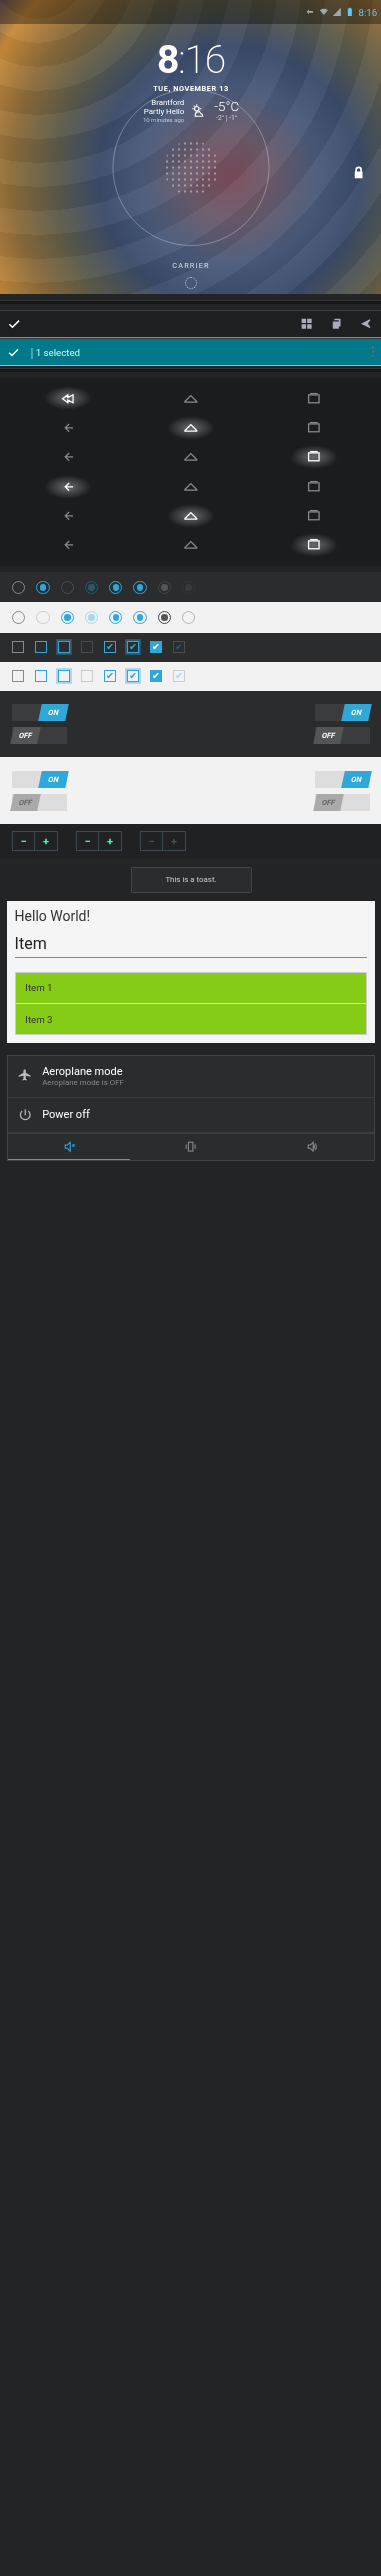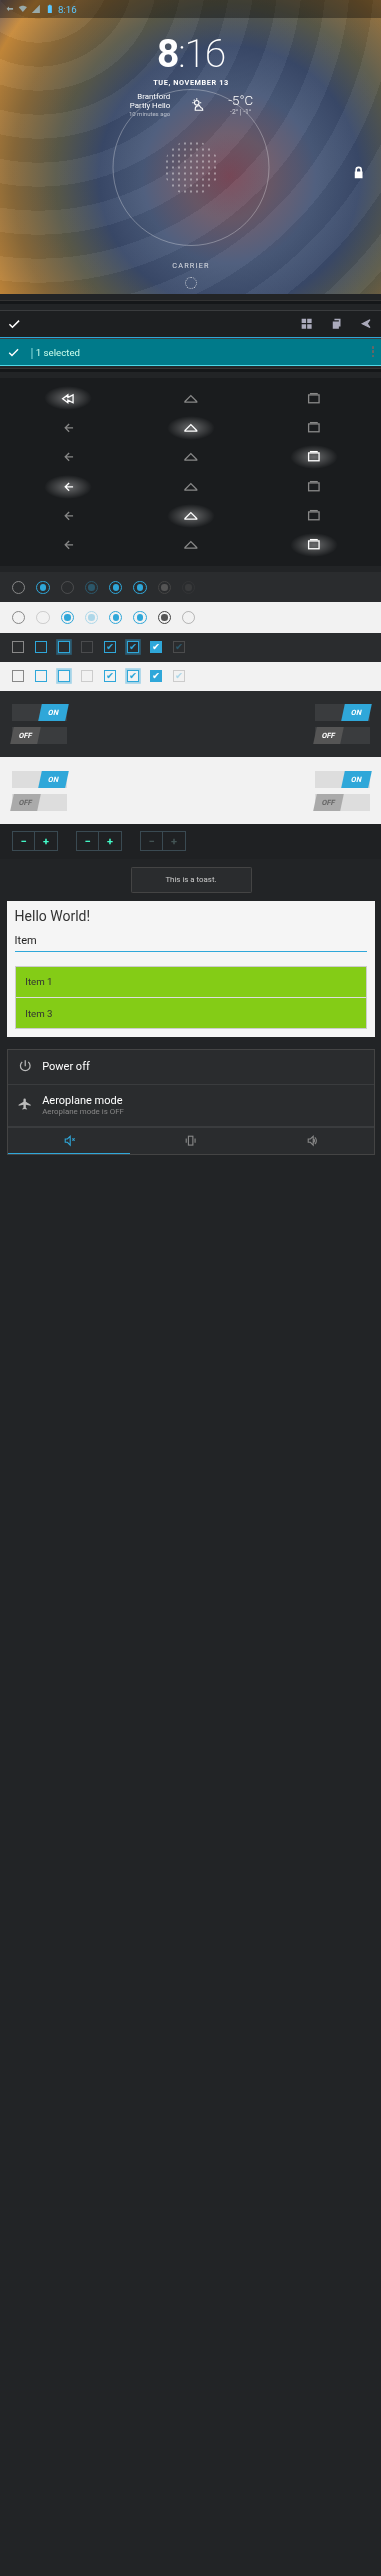--- a/index.html
+++ b/index.html
@@ -1,26 +1,26 @@
 <!DOCTYPE html>
 <html style="font-size:9.7px"><head>
 <meta charset="utf-8">
 <style>
 *{box-sizing:border-box;margin:0;padding:0;font-family:Roboto,'Helvetica Neue',Arial,sans-serif;-webkit-font-smoothing:antialiased}
 body{background:#222426;width:382px}
 .wallpaper{width:382px;height:294px;background:radial-gradient(circle at 60% 60%,#7b4a5a 0%,#6a5a6a 15%,#4a5a7a 30%,#3a4a6a 45%,#5a5a4a 60%,#8a6a3a 75%,#c88a3a 90%,#6a5a5a 100%);position:relative;overflow:hidden}
 .wallpaper::before{content:"";position:absolute;inset:-50%;background:repeating-radial-gradient(circle at 30% 20%,rgba(255,255,255,.04) 0 24px,rgba(0,0,0,.04) 24px 48px)}
-.statusbar{height:18px;background:rgba(0,0,0,.35);display:flex;align-items:center;gap:3.6px;padding:0 4.8px;font-size:9.7px;color:#5bc7ff;position:relative;z-index:2}
+.statusbar{height:24px;background:rgba(0,0,0,.35);display:flex;align-items:center;justify-content:flex-end;gap:3.6px;padding:0 4.8px;font-size:9.7px;color:#5bc7ff;position:relative;z-index:2}
 .statusbar .ico{width:9.7px;height:9.7px;fill:#9aa}
 .statusbar .batt{fill:#5bc7ff}
 .lock-clock{position:relative;z-index:2;color:#fff;text-align:center;padding-top:13.3px}
 .lock-time{font-size:39px;font-weight:200;letter-spacing:-1.2px;display:flex;justify-content:center;align-items:baseline}
 .lock-time .h{font-weight:700}
 .lock-date{font-size:7.3px;font-weight:700;letter-spacing:0.6px;margin-top:1.2px}
-.lock-weather{display:flex;justify-content:center;gap:20px;margin-top:4.8px;align-items:center}
+.lock-weather{display:flex;justify-content:center;gap:6px;margin-top:4.8px;align-items:center}
 .lock-weather .left{text-align:right;font-size:7.9px}
 .lock-weather .left .sub{font-size:6px;color:rgba(255,255,255,.6)}
 .lock-weather .temp{font-size:13.3px;font-weight:300}
 .lock-weather .range{font-size:6.7px;color:rgba(255,255,255,.7)}
 .lock-ring{position:absolute;bottom:48px;left:50%;transform:translateX(-50%);width:157px;height:157px;border:1.2px solid rgba(255,255,255,.3);border-radius:50%}
 .lock-dots{position:absolute;left:50%;top:50%;transform:translate(-50%,-50%);width:55px;height:55px;border-radius:50%;background:radial-gradient(circle,rgba(255,255,255,.4) 0.9px,transparent 1.2px);background-size:6px 6px}
 .lock-icon{position:absolute;right:17px;bottom:115px;width:13.3px;height:13.3px;fill:#fff;z-index:2}
 .carrier{position:absolute;bottom:24px;width:100%;text-align:center;color:rgba(255,255,255,.8);font-size:7.3px;letter-spacing:1.2px;z-index:2}
 .page-arc{position:absolute;bottom:4.8px;left:50%;transform:translateX(-50%);width:12px;height:12px;border:1.8px dotted rgba(255,255,255,.7);border-radius:50%;z-index:2}
 
@@ -75,21 +75,21 @@
 .stepper-row{display:flex;gap:18px;padding:7.3px 12px;background:#1f2123}
 .stepper{display:flex;border:0.6px solid #3a4a52}
 .stepper .btn{width:22px;height:18px;display:flex;align-items:center;justify-content:center;color:#4fc;font-size:11px;font-weight:700}
 .stepper .btn:first-child{border-right:0.6px solid #3a4a52}
 .stepper.dis .btn{color:#455}
 
 .toast{margin:8.5px auto;width:121px;background:#2a2c2e;color:#ccc;font-size:7.9px;text-align:center;padding:7.3px;border-radius:1.2px;border:0.6px solid #444}
 
 .card{margin:7.3px;background:#f5f5f5;padding:7.3px}
 .card-hdr{font-size:14px;color:#333;margin-bottom:6px}
-.card-input{width:100%;border:none;border-bottom:1.2px solid #2fa7d9;background:transparent;font-size:11px;padding:3.6px 0;outline:none;color:#222}
+.card-input{width:100%;border:none;border-bottom:1.2px solid #2fa7d9;background:transparent;font-size:16px;padding:3.6px 0;outline:none;color:#222}
 .card-list{margin-top:14px;border:0.6px solid #ccc;background:#84cc16}
 .card-item{padding:9.7px;font-size:9.7px;color:#333;border-bottom:0.6px solid #ddd}
 .card-item:last-child{border-bottom:none}
 
 .menu{margin:12px 7.3px;background:#2a2c2e;border:0.6px solid #444}
 .menu-item{display:flex;align-items:center;gap:9.7px;padding:9.7px;border-bottom:0.6px solid #3a3c3e}
 .menu-item:last-child{border-bottom:none}
 .menu-item svg{width:14.5px;height:14.5px;fill:#bbb}
 .menu-item .t{color:#fff;font-size:11px}
 .menu-item .s{color:#888;font-size:7.9px}
@@ -408,33 +408,33 @@
  <input class="card-input" value="Item" style="">
  <div class="card-list">
   <div class="card-item">Item 1</div>
   <div class="card-item">Item 3</div>
  </div>
 </div>
 
 <div class="menu">
  <div class="menu-item">
   <svg viewBox="0 0 24 24">
-        <path d="M12 2v10m-5-7a8 8 0 1 0 10 0" fill="none" stroke="#bbb" stroke-width="2"></path>
-      </svg>
-  <div>
-        <div class="t">Power off</div>
-      </div>
- </div>
- <div class="menu-item">
-  <svg viewBox="0 0 24 24">
         <path d="M21 13v-2l-8-5V3a2 2 0 0 0-4 0v3l-8 5v2l8-2v5l-2 2v1l4-1 4 1v-1l-2-2v-5z"></path>
       </svg>
   <div>
         <div class="t">Aeroplane mode</div>
         <div class="s">Aeroplane mode is OFF</div>
+      </div>
+ </div>
+ <div class="menu-item">
+  <svg viewBox="0 0 24 24">
+        <path d="M12 2v10m-5-7a8 8 0 1 0 10 0" fill="none" stroke="#bbb" stroke-width="2"></path>
+      </svg>
+  <div>
+        <div class="t">Power off</div>
       </div>
  </div>
  <div class="menu-tabs">
   <div class="menu-tab active">
         <svg viewBox="0 0 24 24">
           <path d="M4 9h4l5-5v16l-5-5H4zm13-1l4 4m0-4l-4 4" fill="none" stroke="#2fa7d9" stroke-width="2"></path>
         </svg>
       </div>
   <div class="menu-tab">
         <svg viewBox="0 0 24 24">

